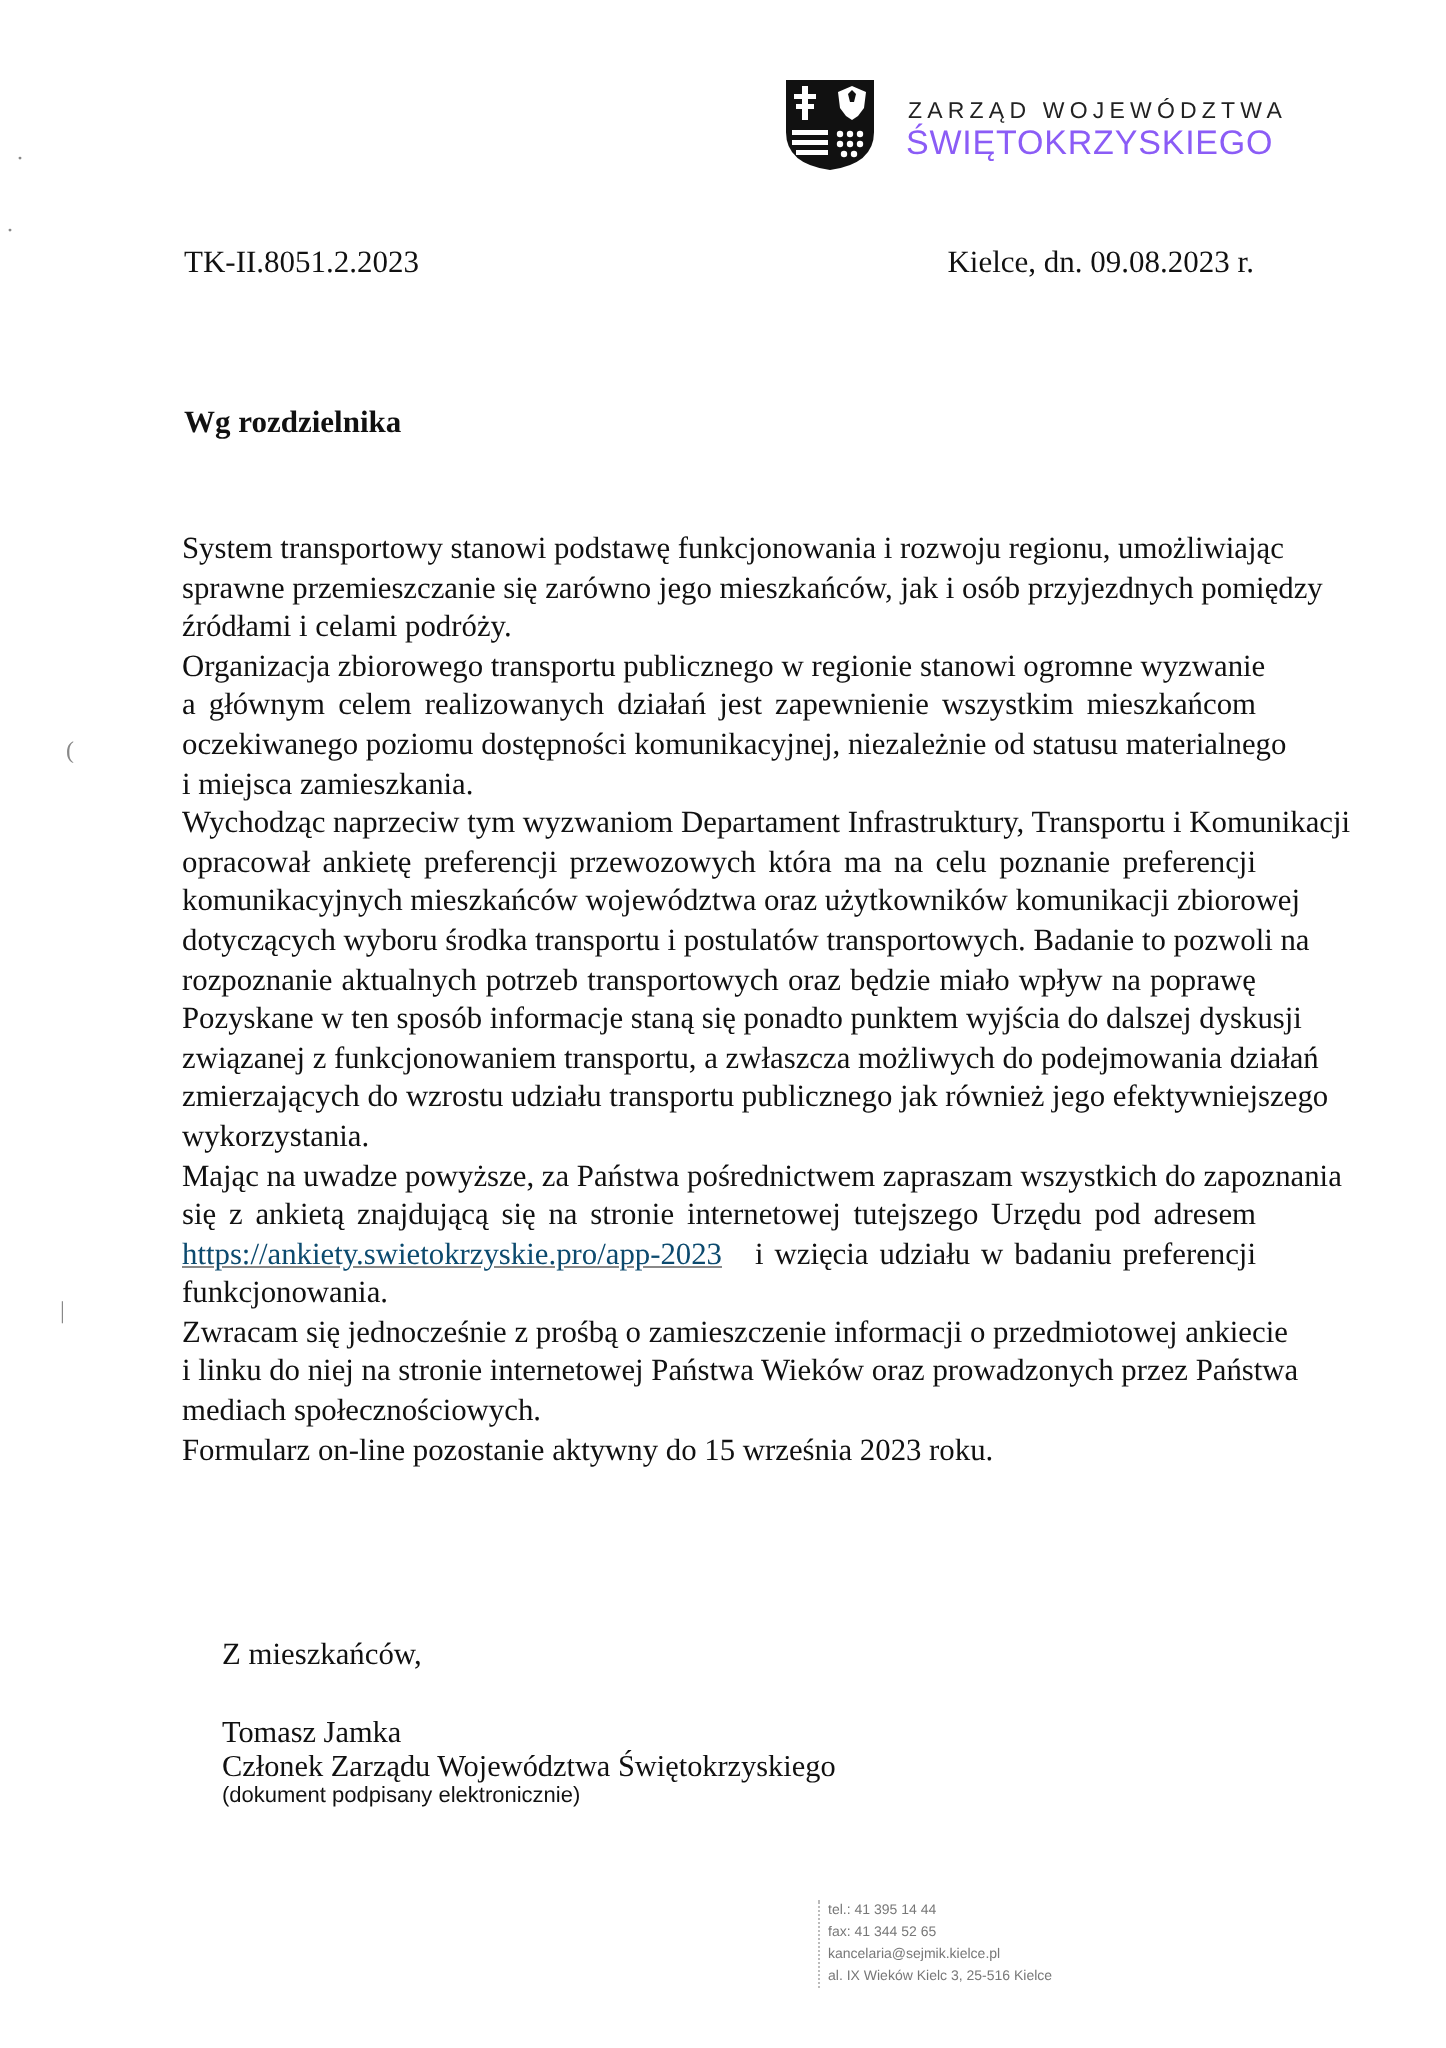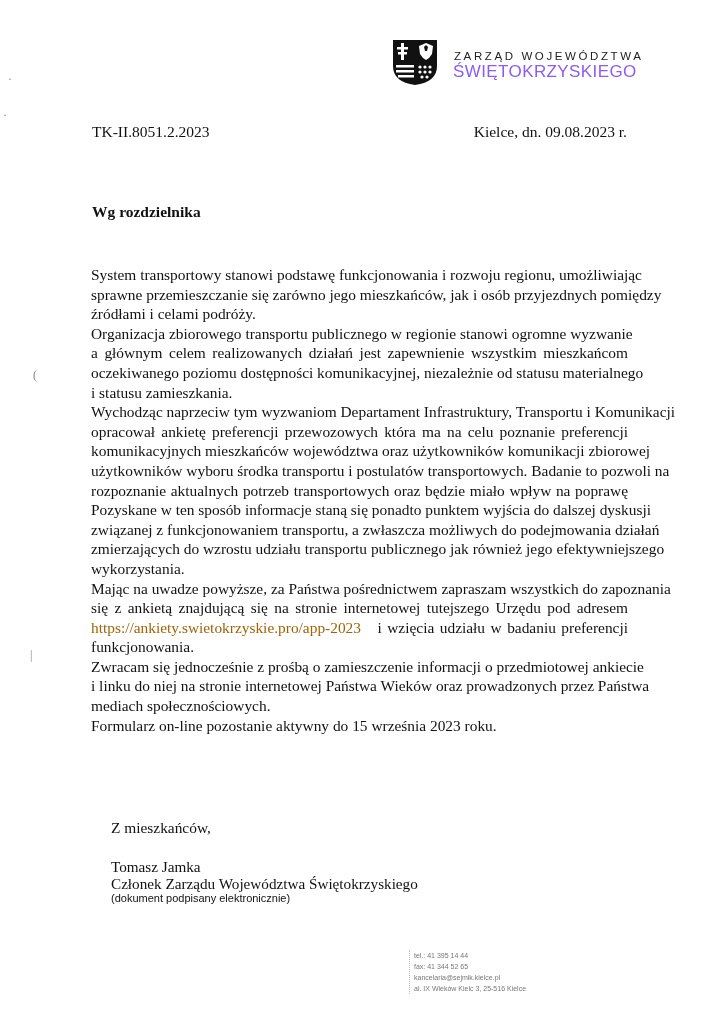--- a/index.html
+++ b/index.html
@@ -11,21 +11,21 @@
                font-size: 11.5px; letter-spacing: 2.6px; color: #222; }
   .org-line2 { left: 453px; top: 62px; font-family: "Liberation Sans", sans-serif;
                font-size: 17px; letter-spacing: 0.4px; color: #8b5cf6; }
   .ref { left: 92px; top: 123px; font-size: 15.5px; }
   .place-date { right: 96px; top: 123px; font-size: 15.5px; }
   .recipient { left: 92px; top: 203px; font-size: 15.5px; font-weight: bold; }
   .letter { left: 91px; top: 265px; width: 537px; font-size: 15.4px; line-height: 19.6px; }
   .letter .salutation { margin-bottom: 6px; }
   .letter .ln { display: block; text-align: justify; text-align-last: justify; white-space: nowrap; height: 19.6px; }
   .letter .ln.last { text-align-last: left; }
-  .url { color: #a16207; text-decoration-color: #888; }
+  .url { color: #0c4a6e; text-decoration: underline; text-decoration-color: #888; }
   .closing { left: 111px; top: 819px; font-size: 15.4px; }
   .signer { left: 111px; top: 858px; font-size: 15.2px; line-height: 17px; }
   .sign-note { left: 111px; top: 892px; font-family: "Liberation Sans", sans-serif; font-size: 11px; }
   .contact { left: 409px; top: 950px; font-family: "Liberation Sans", sans-serif; font-size: 7px;
              line-height: 11px; color: #777; border-left: 1px dotted #bbb; padding-left: 4px; }
   .mark { color: #888; font-size: 12px; }
 </style>
 </head>
 <body>
 
@@ -68,28 +68,28 @@
   <div>
     <span class="ln">System transportowy stanowi podstawę funkcjonowania i rozwoju regionu, umożliwiając</span>
     <span class="ln">sprawne przemieszczanie się zarówno jego mieszkańców, jak i osób przyjezdnych pomiędzy</span>
     <span class="ln last">źródłami i celami podróży.</span>
   </div>
 
   <div>
     <span class="ln">Organizacja zbiorowego transportu publicznego w regionie stanowi ogromne wyzwanie</span>
     <span class="ln">a głównym celem realizowanych działań jest zapewnienie wszystkim mieszkańcom</span>
     <span class="ln">oczekiwanego poziomu dostępności komunikacyjnej, niezależnie od statusu materialnego</span>
-    <span class="ln last">i statusu zamieszkania.</span>
+    <span class="ln last">i miejsca zamieszkania.</span>
   </div>
 
   <div>
     <span class="ln">Wychodząc naprzeciw tym wyzwaniom Departament Infrastruktury, Transportu i Komunikacji</span>
     <span class="ln">opracował ankietę preferencji przewozowych która ma na celu poznanie preferencji</span>
     <span class="ln">komunikacyjnych mieszkańców województwa oraz użytkowników komunikacji zbiorowej</span>
-    <span class="ln">użytkowników wyboru środka transportu i postulatów transportowych. Badanie to pozwoli na</span>
+    <span class="ln">dotyczących wyboru środka transportu i postulatów transportowych. Badanie to pozwoli na</span>
     <span class="ln">rozpoznanie aktualnych potrzeb transportowych oraz będzie miało wpływ na poprawę</span>
   </div>
 
   <div>
     <span class="ln">Pozyskane w ten sposób informacje staną się ponadto punktem wyjścia do dalszej dyskusji</span>
     <span class="ln">związanej z funkcjonowaniem transportu, a zwłaszcza możliwych do podejmowania działań</span>
     <span class="ln">zmierzających do wzrostu udziału transportu publicznego jak również jego efektywniejszego</span>
     <span class="ln last">wykorzystania.</span>
   </div>
 

